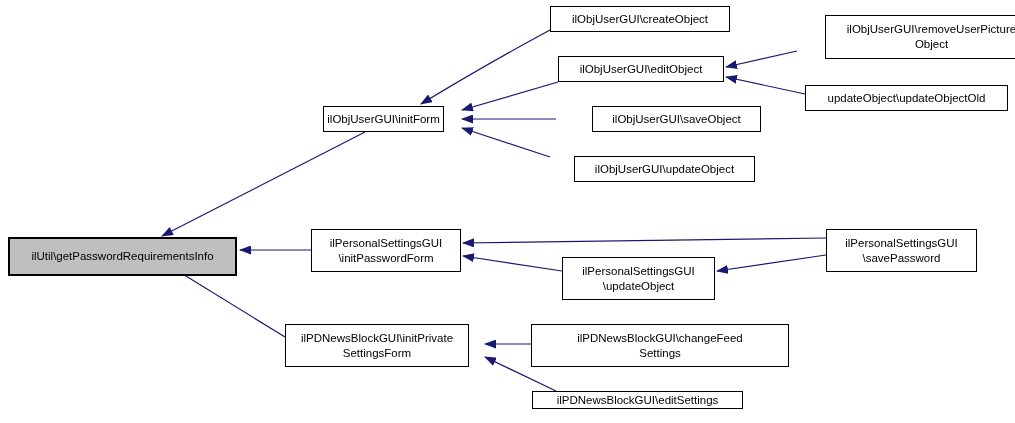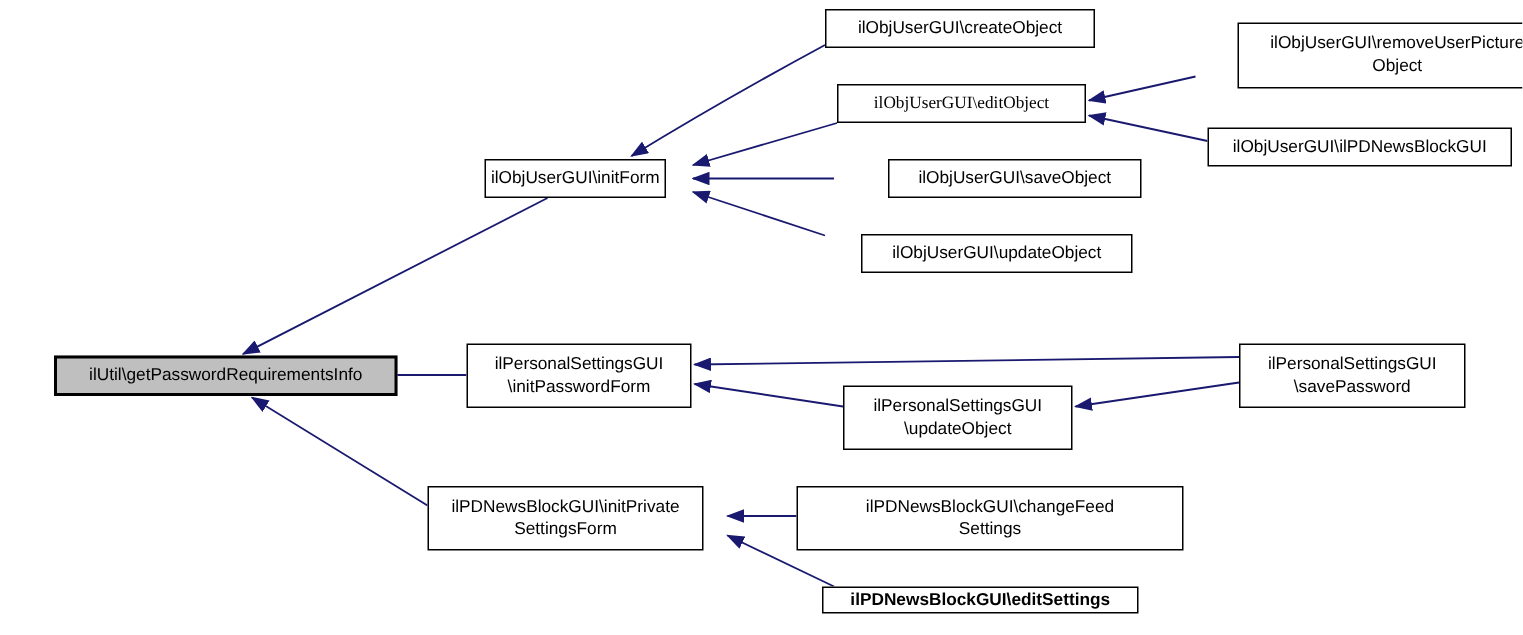--- a/index.html
+++ b/index.html
@@ -77,38 +77,38 @@
         <path d="M311,250 L240,250" class="edge" stroke="#191970" marker-end="url(#arrow)"></path>
         <path d="M285,337 L168,265" class="edge" stroke="#191970" marker-end="url(#arrow)"></path>
         <path d="M562,271 L463,256" class="edge" stroke="#191970" marker-end="url(#arrow)"></path>
         <path d="M826,238 L463,243" class="edge" stroke="#191970" marker-end="url(#arrow)"></path>
         <path d="M826,255 L717,271" class="edge" stroke="#191970" marker-end="url(#arrow)"></path>
         <path d="M531,344 L485,344" class="edge" stroke="#191970" marker-end="url(#arrow)"></path>
         <path d="M556,391 L485,357" class="edge" stroke="#191970" marker-end="url(#arrow)"></path>
       </g>
   </svg>
   <div id="nodes-layer">
-      <div class="node highlighted" style="left: 8px; top: 237px; width: 229px; height: 27px; margin-left: 28px;">
+      <div class="node highlighted" style="left: 8px; top: 237px; width: 229px; height: 39px;">
         <span class="line">ilUtil\getPasswordRequirementsInfo</span>
       </div>
       <div class="node" style="left: 311px; top: 106px; width: 121px; height: 26px; margin-left: 12px;">
         <span class="line">ilObjUserGUI\initForm</span>
       </div>
       <div class="node" style="left: 550px; top: 6px; width: 180px; height: 26px;">
         <span class="line">ilObjUserGUI\createObject</span>
       </div>
-      <div class="node" style="left: 558px; top: 56px; width: 166px; height: 26px; font-family: Liberation Serif, serif;">
+      <div class="node" style="left: 558px; top: 56px; width: 166px; height: 26px;">
         <span class="line">ilObjUserGUI\editObject</span>
       </div>
       <div class="node" style="left: 797px; top: 15px; width: 213px; height: 44px; margin-left: 28px;">
         <span class="line">ilObjUserGUI\removeUserPicture</span>
         <span class="line">Object</span>
       </div>
       <div class="node" style="left: 805px; top: 85px; width: 203px; height: 26px;">
-        <span class="line">ilObjUserGUI\ilPDNewsBlockGUI</span>
+        <span class="line">updateObject\updateObjectOld</span>
       </div>
       <div class="node" style="left: 556px; top: 106px; width: 169px; height: 26px; margin-left: 36px;">
         <span class="line">ilObjUserGUI\saveObject</span>
       </div>
       <div class="node" style="left: 550px; top: 156px; width: 181px; height: 26px; margin-left: 24px;">
         <span class="line">ilObjUserGUI\updateObject</span>
       </div>
       <div class="node" style="left: 311px; top: 229px; width: 150px; height: 43px;">
         <span class="line">ilPersonalSettingsGUI</span>
         <span class="line">\initPasswordForm</span>
@@ -122,17 +122,17 @@
         <span class="line">\savePassword</span>
       </div>
       <div class="node" style="left: 285px; top: 324px; width: 184px; height: 43px;">
         <span class="line">ilPDNewsBlockGUI\initPrivate</span>
         <span class="line">SettingsForm</span>
       </div>
       <div class="node" style="left: 531px; top: 324px; width: 258px; height: 43px;">
         <span class="line">ilPDNewsBlockGUI\changeFeed</span>
         <span class="line">Settings</span>
       </div>
-      <div class="node" style="left: 548px; top: 391px; width: 211px; height: 18px; font-weight: bold;">
+      <div class="node" style="left: 532px; top: 391px; width: 211px; height: 18px;">
         <span class="line">ilPDNewsBlockGUI\editSettings</span>
       </div>
     </div>
 </div>
 
 </body></html>

